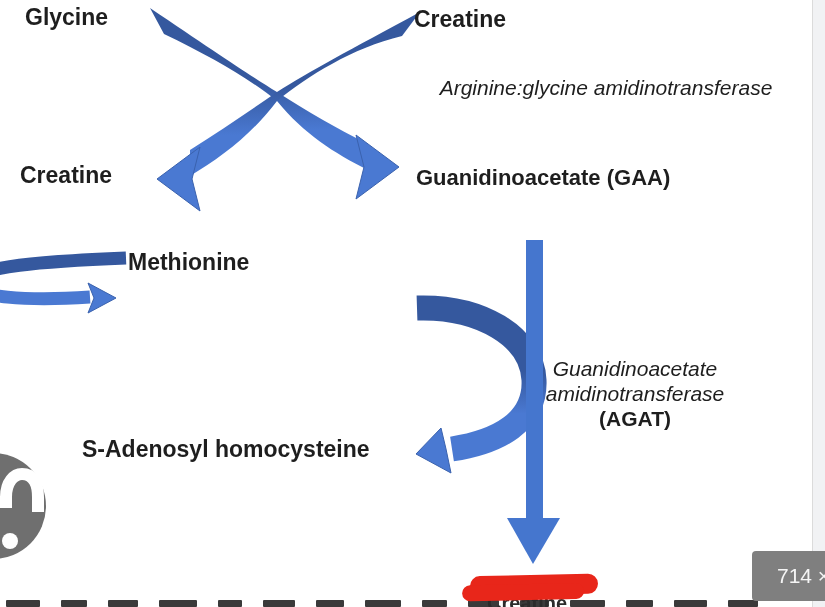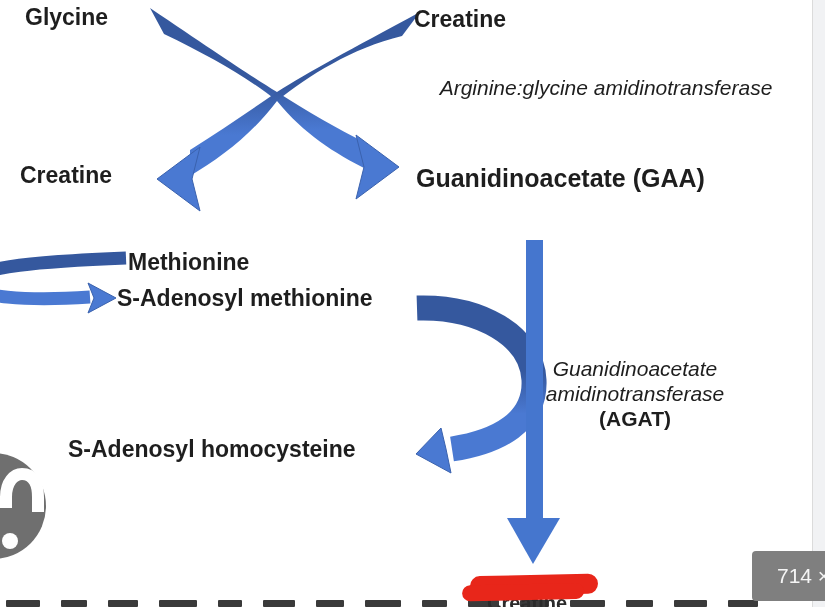--- a/index.html
+++ b/index.html
@@ -10,21 +10,21 @@
     --help-gray:#6F6F6F;
     --badge-gray:#7F7F7F;
     --strip-gray:#F1F2F4;
   }
   html,body{margin:0;padding:0;background:#ffffff;}
   #screen{
     position:relative;width:825px;height:607px;overflow:hidden;background:#ffffff;
     font-family:"Liberation Sans", sans-serif;color:#1e1e1e;
   }
   .lbl{position:absolute;font-size:23px;line-height:24px;white-space:nowrap;z-index:4;font-weight:bold;}
-  .bold{font-weight:bold;font-size:25px;}
+  .bold{font-weight:bold;font-size:22px;}
   .ital{font-style:italic;}
   .enzyme-block{position:absolute;text-align:center;z-index:4;}
   .enzyme-block .line{font-size:21px;line-height:25px;}
   #svg-arrows{position:absolute;left:0;top:0;z-index:2;}
   #svg-redaction{position:absolute;left:0;top:0;z-index:6;pointer-events:none;}
   #creatine-label{position:absolute;left:487px;top:592px;font-weight:bold;font-size:20px;color:#2b2b2b;z-index:5;}
   #help-circle{
     position:absolute;left:-60px;top:453px;width:106px;height:106px;border-radius:50%;
     background:var(--help-gray);z-index:5;
   }
@@ -101,22 +101,21 @@
       <path d="M 126,258 C 50,261 -30,266 -30,283 C -30,298 30,301 90,297" fill="none" stroke="url(#gradTopDown)" stroke-width="13"></path>
       <polygon points="88,283 116,298 88,313 94,298" style="fill:var(--arrow-light)" stroke="#3A62AE" stroke-width="1"></polygon>
     </g>
   </svg>
 
   <div class="lbl" style="left:25px;top:5px">Glycine</div>
   <div class="lbl" style="left:414px;top:7px">Creatine</div>
   <div class="lbl" style="left:20px;top:163px">Creatine</div>
   <div class="lbl bold" style="left:416px;top:166px">Guanidinoacetate (GAA)</div>
   <div class="lbl" style="left:128px;top:250px">Methionine</div>
-  <div class="lbl" style="left:117px;top:286px">S-Adenosyl methionine</div>
-  <div class="lbl" style="left:68px;top:437px">S-Adenosyl homocysteine</div>
+  <div class="lbl" style="left:82px;top:437px">S-Adenosyl homocysteine</div>
 
   <div class="enzyme-block" style="left:400px;top:75px;width:412px">
     <div class="line ital">Arginine:glycine amidinotransferase</div>
   </div>
 
   <div class="enzyme-block" style="left:515px;top:356px;width:240px">
     <div class="line ital">Guanidinoacetate</div>
     <div class="line ital">amidinotransferase</div>
     <div class="line bold">(AGAT)</div>
   </div>

